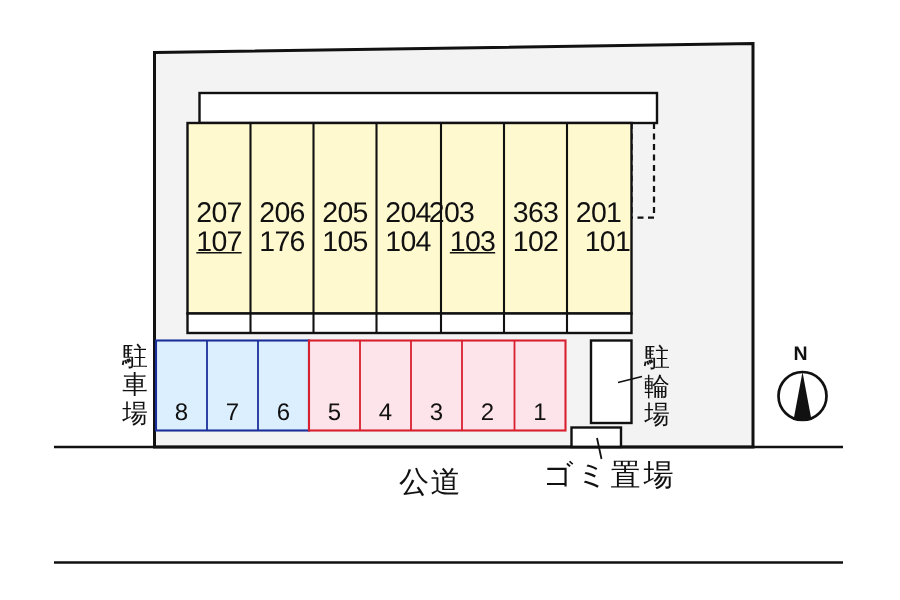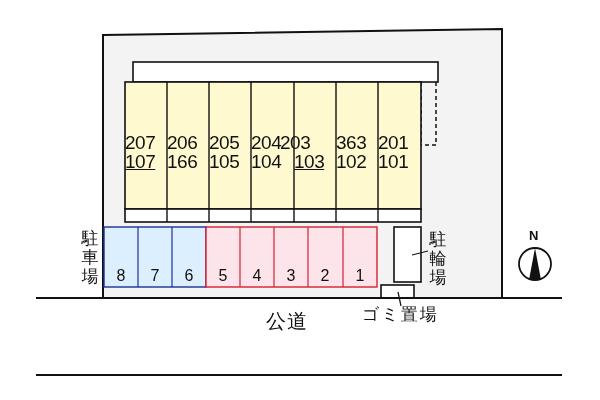--- a/index.html
+++ b/index.html
@@ -1,20 +1,20 @@
 <!DOCTYPE html>
 <html><head>
 <meta charset="utf-8">
 <style>
   html, body { margin:0; padding:0; background:#ffffff; }
   body { width:600px; height:400px; position:relative; overflow:hidden;
          font-family:"DejaVu Sans", sans-serif; color:#111; }
   svg { position:absolute; left:0; top:0; }
   .lbl { position:absolute; font-family:"DejaVu Sans", sans-serif; color:#111; }
-  .unit-num { position:absolute; width:26px; text-align:center; font-size:19px; line-height:19px;
+  .unit-num { position:absolute; width:42px; text-align:center; font-size:19px; line-height:19px;
               font-family:"Liberation Sans", sans-serif; letter-spacing:-0.5px; }
   .park-num { position:absolute; width:34px; text-align:center; font-size:16px; line-height:16px;
               font-family:"Liberation Sans", sans-serif; }
   .vtext { position:absolute; font-size:17px; line-height:19px; width:20px; text-align:center; }
 </style>
 </head>
 <body>
 
 <svg width="600" height="400" viewBox="0 0 600 400">
 
@@ -57,31 +57,31 @@
 
   <g>
     <circle cx="535" cy="264" r="16" fill="#ffffff" stroke="#111" stroke-width="1.8"></circle>
     <polygon points="535,248 529,280 541,280" fill="#111"></polygon>
   </g>
 </svg>
 
 <div class="unit-num" style="left:125px; top:133px;">207</div>
 <div class="unit-num" style="left:125px; top:152px;text-decoration:underline;">107</div>
 <div class="unit-num" style="left:167px; top:133px;">206</div>
-<div class="unit-num" style="left:167px; top:152px;">166</div>
+<div class="unit-num" style="left:167px; top:152px;">176</div>
 <div class="unit-num" style="left:209px; top:133px;text-align:center;">205</div>
 <div class="unit-num" style="left:209px; top:152px;">105</div>
 <div class="unit-num" style="left:251px; top:133px;">204</div>
 <div class="unit-num" style="left:251px; top:152px;">104</div>
 <div class="unit-num" style="left:280px; top:133px;">203</div>
 <div class="unit-num" style="left:294px; top:152px;text-decoration:underline;">103</div>
 <div class="unit-num" style="left:336px; top:133px;">363</div>
 <div class="unit-num" style="left:336px; top:152px;">102</div>
 <div class="unit-num" style="left:378px; top:133px;">201</div>
-<div class="unit-num" style="left:378px; top:152px;">101</div>
+<div class="unit-num" style="left:378px; top:152px;text-align:right;">101</div>
 
 <div class="park-num" style="left:104px; top:268px;">8</div>
 <div class="park-num" style="left:138px; top:268px;">7</div>
 <div class="park-num" style="left:172px; top:268px;">6</div>
 <div class="park-num" style="left:206px; top:268px;">5</div>
 <div class="park-num" style="left:240px; top:268px;">4</div>
 <div class="park-num" style="left:274px; top:268px;">3</div>
 <div class="park-num" style="left:308px; top:268px;">2</div>
 <div class="park-num" style="left:343px; top:268px;">1</div>
 
@@ -90,17 +90,17 @@
   <div>車</div>
   <div>場</div>
 </div>
 
 <div class="vtext" style="left:428px; top:230px;">
   <div>駐</div>
   <div>輪</div>
   <div>場</div>
 </div>
 
-<div class="lbl" style="left:362px; top:303px; font-size:17px; letter-spacing:2px;">ゴミ置場</div>
+<div class="lbl" style="left:362px; top:303px; font-size:20px; letter-spacing:2px;">ゴミ置場</div>
 
 <div class="lbl" style="left:266px; top:308px; font-size:20px; letter-spacing:1px;">公道</div>
 
 <div class="lbl" style="left:529px; top:228px; font-size:13px; font-weight:bold; font-family:'Liberation Sans', sans-serif;">N</div>
 
 </body></html>

